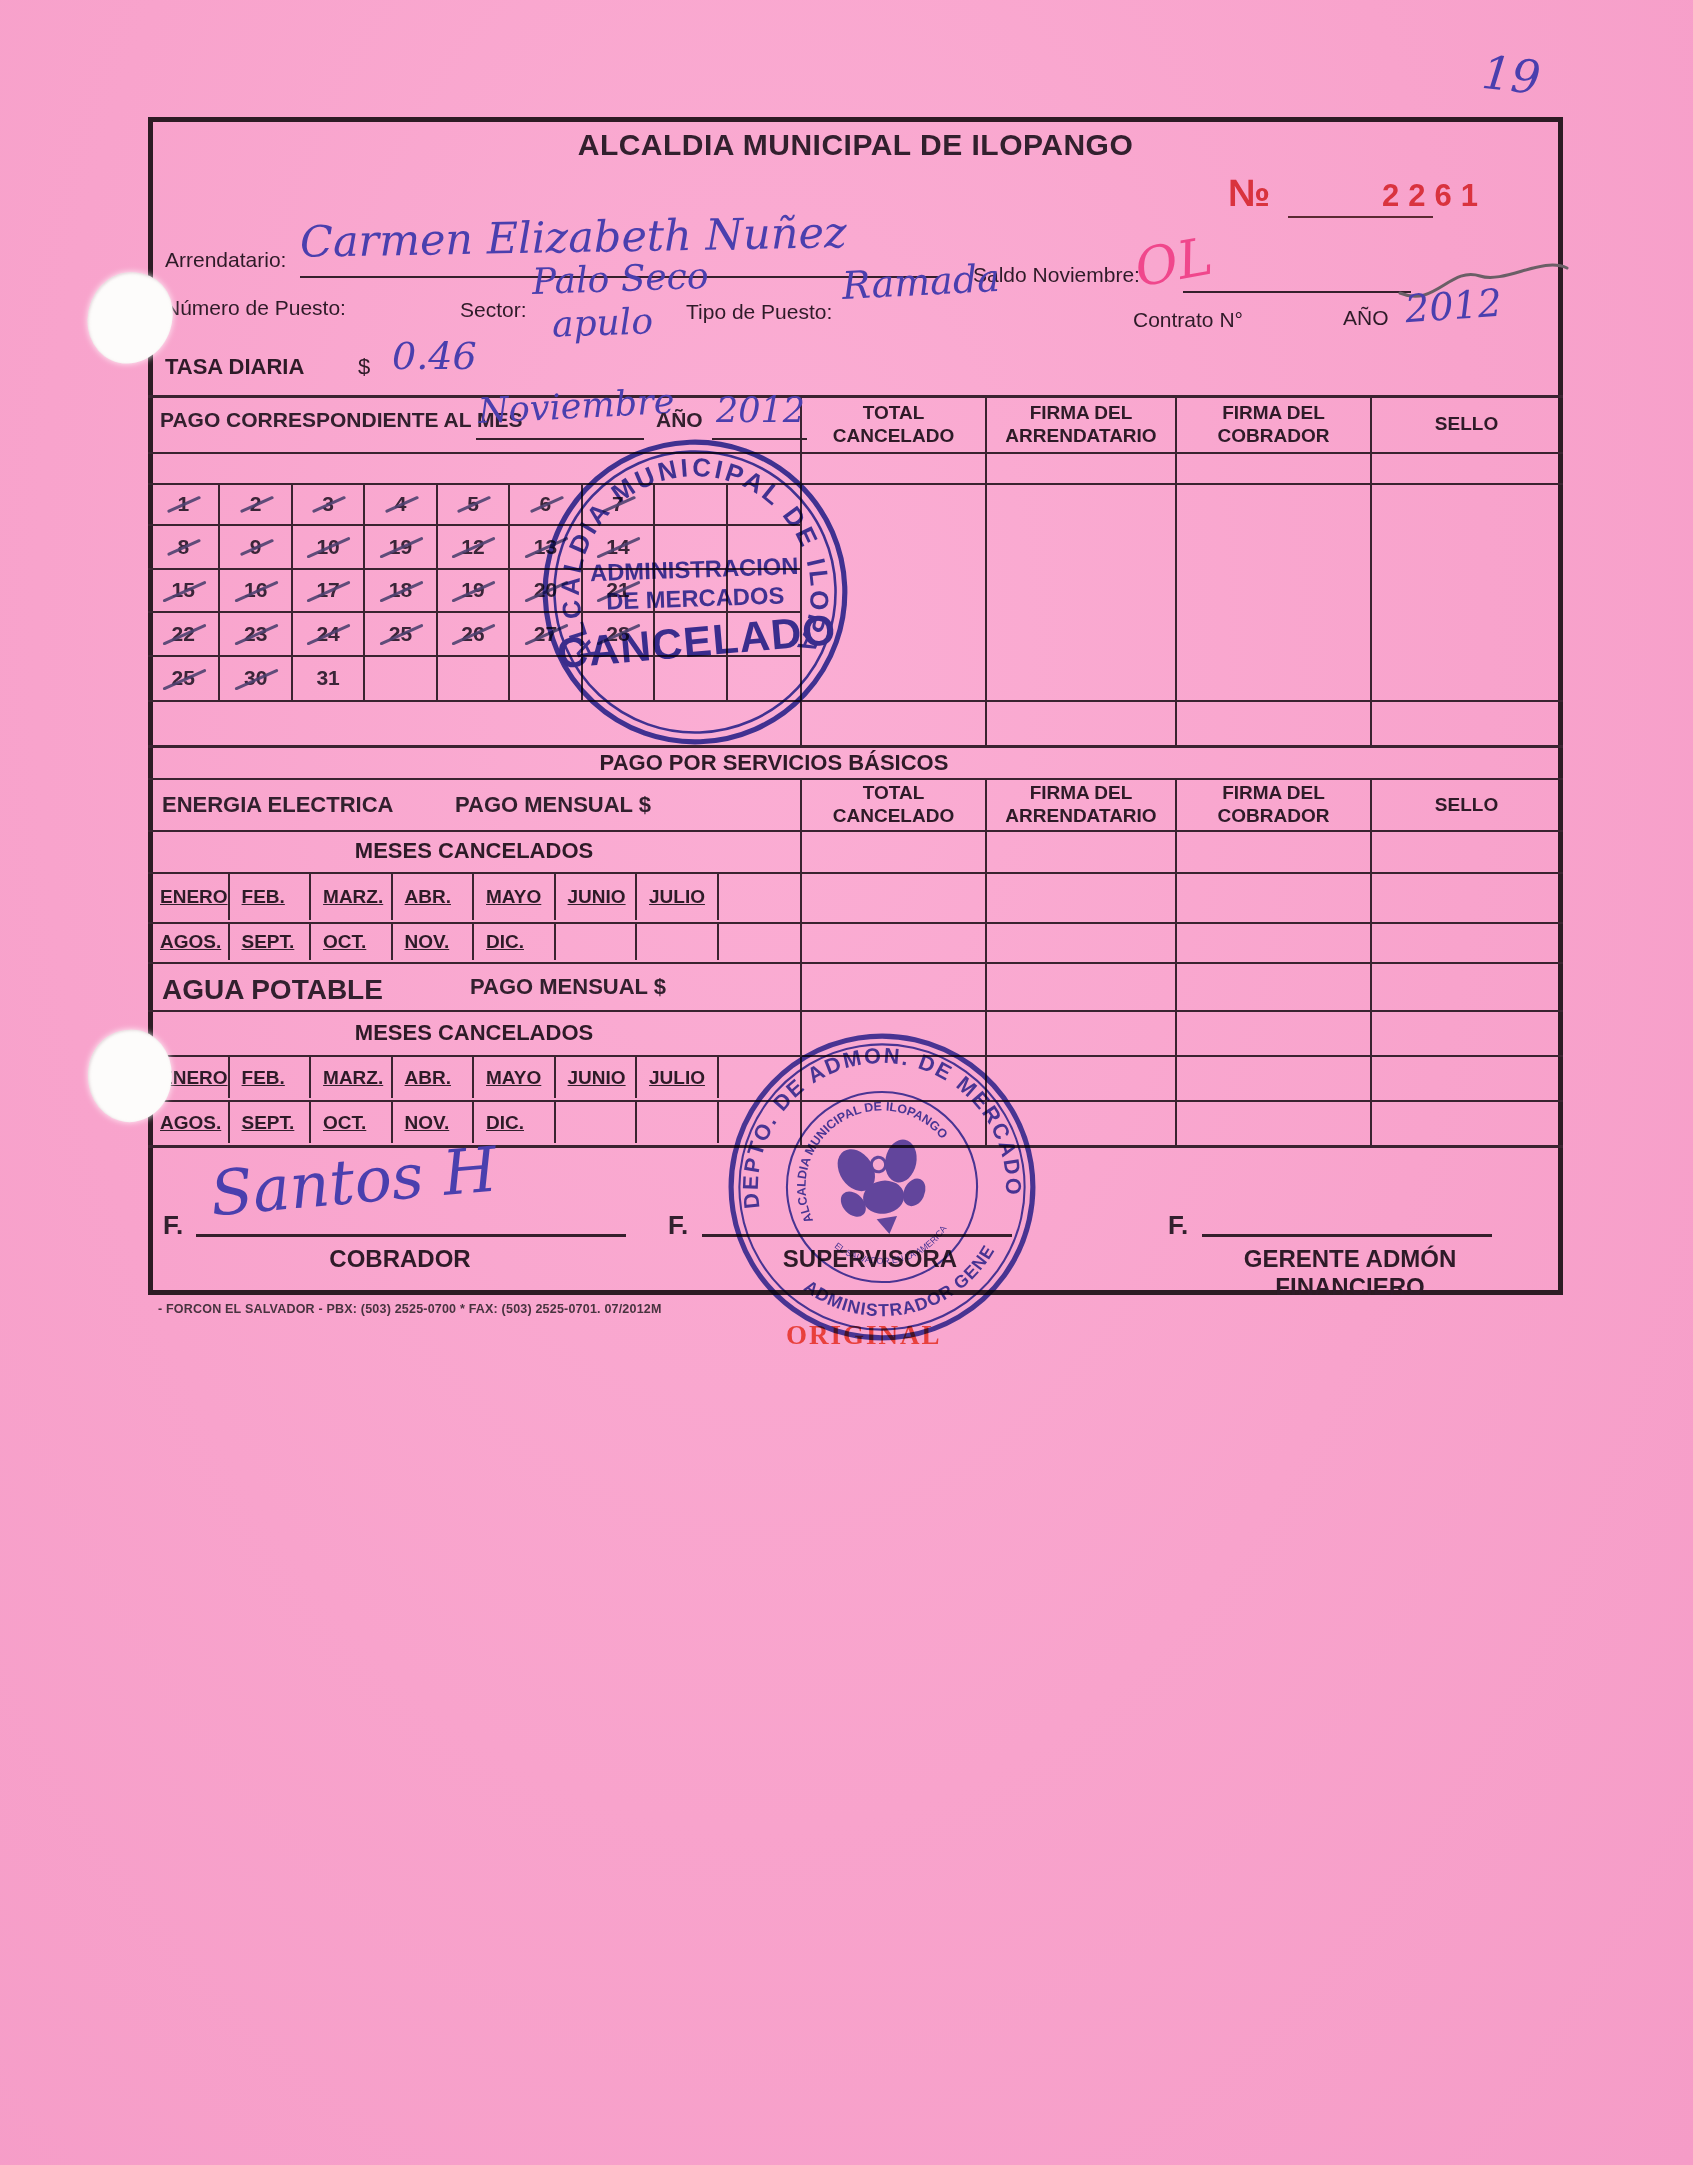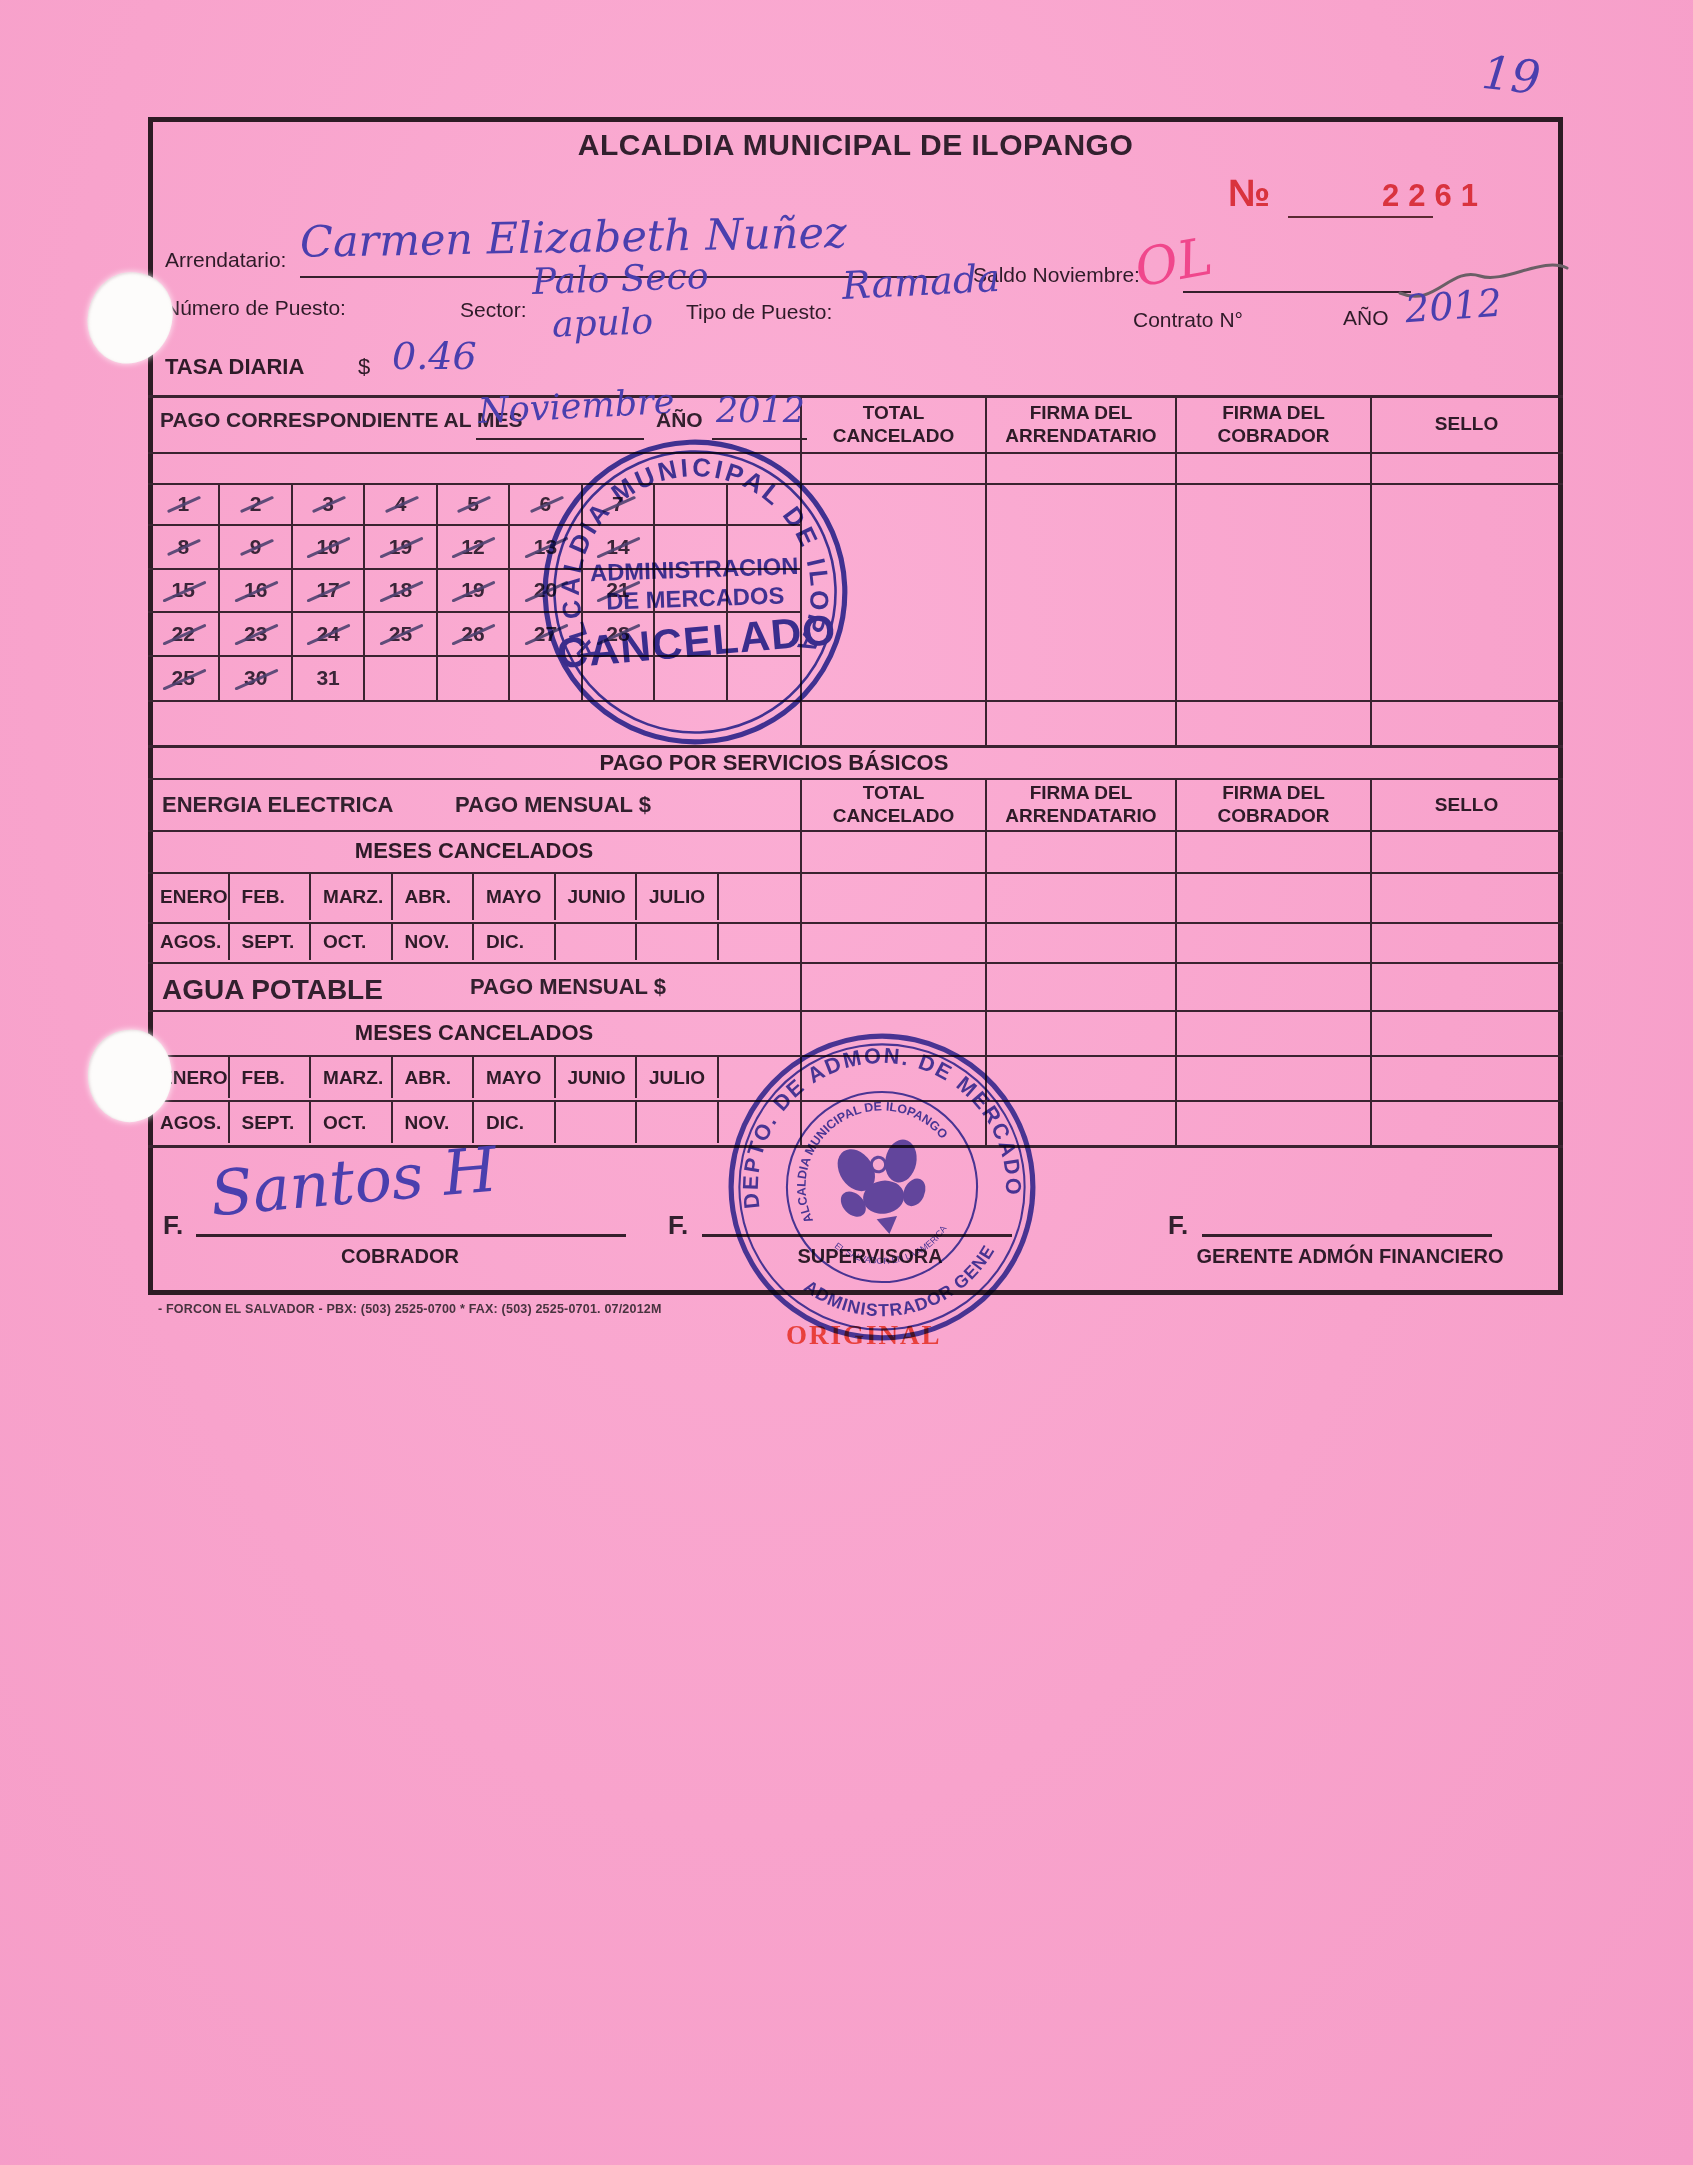--- a/index.html
+++ b/index.html
@@ -19,32 +19,32 @@
            text-align:center;font-weight:bold;font-size:19px;line-height:1.2;color:#2e1b28;}
   #day-grid{position:absolute;left:148px;top:483px;width:652px;height:217px;
             display:grid;grid-template-columns:repeat(9,1fr);grid-template-rows:repeat(5,1fr);}
   .cell{border-right:2px solid #3a2330;border-bottom:2px solid #3a2330;
         display:flex;align-items:center;justify-content:center;box-sizing:border-box;}
   .cell.noR{border-right:none;}
   .cell.noB{border-bottom:none;}
   .dnum{position:relative;font-weight:bold;font-size:21px;color:#3a2538;padding:0 4px;}
   .dnum.x::after{content:'';position:absolute;left:-7px;right:-9px;top:47%;height:3px;
                  background:#4e4170;transform:rotate(-24deg);border-radius:2px;opacity:.9;}
-  .mrow{position:absolute;display:grid;grid-template-columns:repeat(8,1fr);}
+  .mrow{position:absolute;display:grid;grid-template-columns:repeat(8,1fr);text-decoration:underline;}
   .mcell{border-right:2px solid #3a2330;box-sizing:border-box;display:flex;align-items:center;
          padding-left:12px;font-weight:bold;font-size:19px;color:#2e1b28;}
   .mcell.noR{border-right:none;}
   .centerband{position:absolute;display:flex;align-items:center;justify-content:center;
               font-weight:bold;font-size:22px;color:#2e1b28;}
   .stamp{position:absolute;mix-blend-mode:multiply;opacity:.92;}
   .hole{position:absolute;background:#fdfcfb;border-radius:50% 46% 52% 48%;
         box-shadow:0 0 6px rgba(255,255,255,.9), inset 1px 1px 3px rgba(180,150,160,.35);z-index:30;}
   .redno{color:#d9333e;font-weight:bold;}
   .sig-line{position:absolute;background:#35202c;height:3px;}
-  .sig-cap{position:absolute;font-weight:bold;font-size:20px;color:#2e1b28;text-align:center;}
+  .sig-cap{position:absolute;font-weight:bold;font-size:24px;color:#2e1b28;text-align:center;}
 </style>
 </head>
 <body>
 
 <div class="paper">
 
   <div class="abs hw" style="left:1482px;top:48px;font-size:46px;transform:rotate(6deg);">19</div>
 
   <div class="border-box"></div>
 

